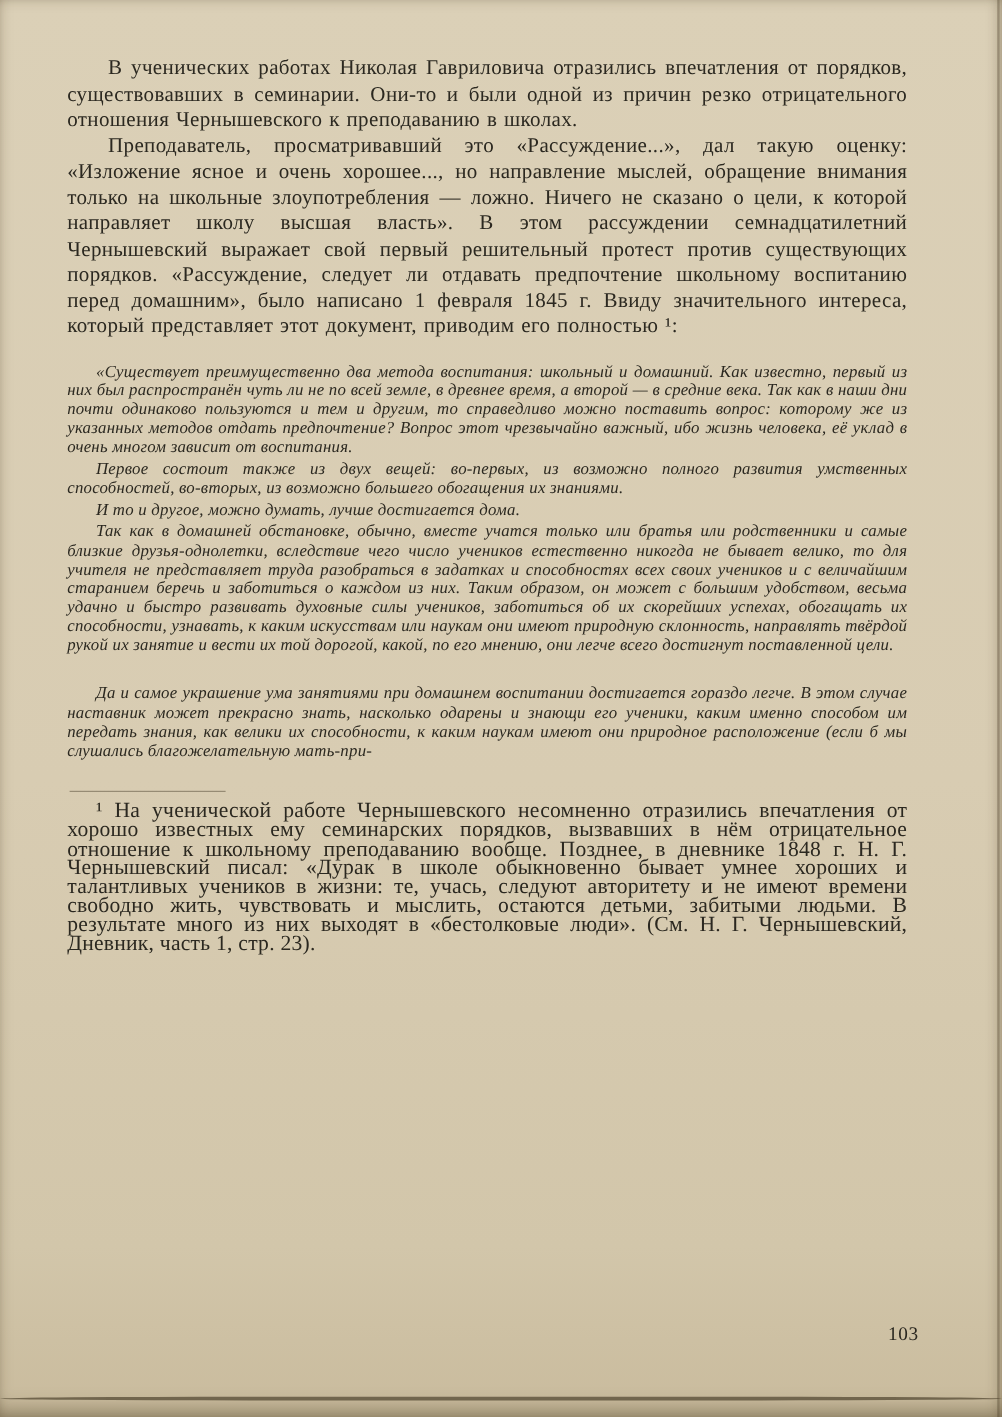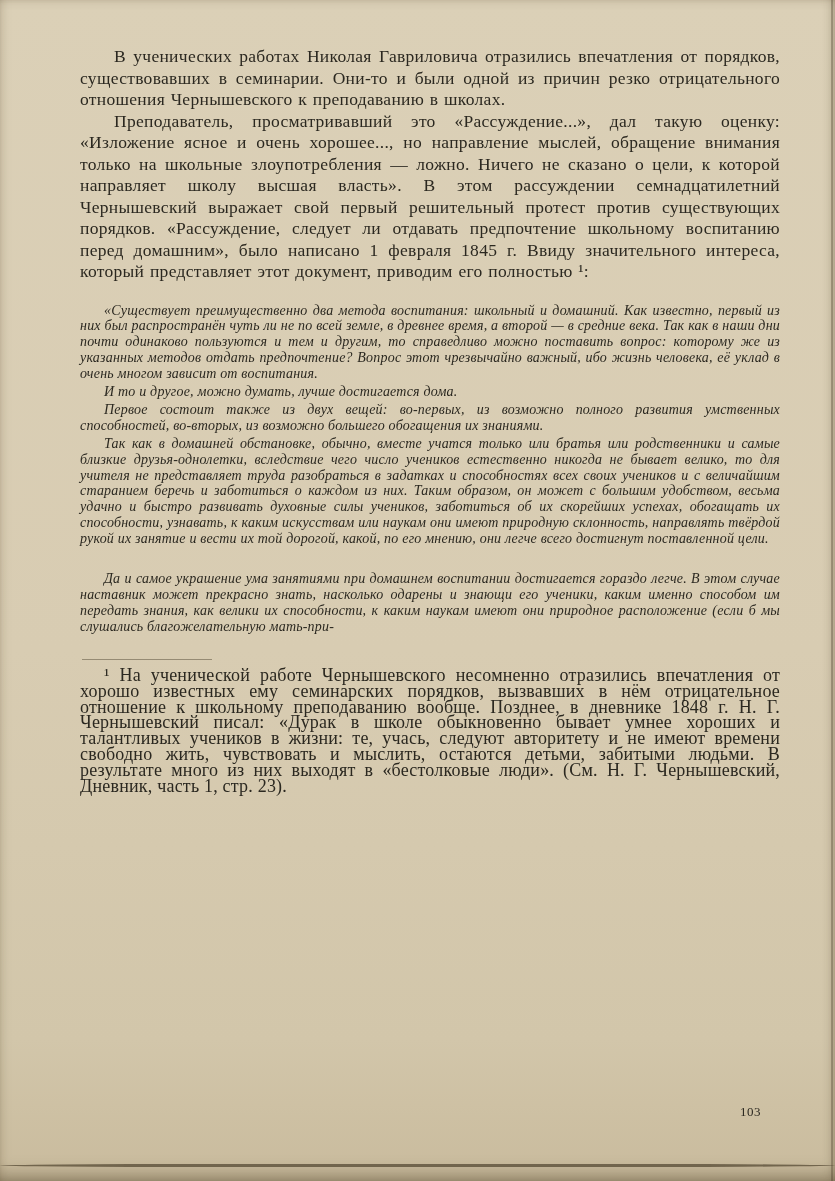--- a/index.html
+++ b/index.html
@@ -37,21 +37,21 @@
     position: absolute;
     top: 0;
     right: 2px;
     width: 2px;
     height: 100%;
     background: rgba(60, 45, 25, 0.30);
   }
   .text-block {
     position: absolute;
     top: 46px;
-    left: 80px;
+    left: 56px;
     width: 700px;
     text-align: justify;
   }
   p { margin: 0; }
   .main-par {
     font-size: 17.5px;
     line-height: 21.5px;
     text-indent: 34px;
     letter-spacing: 0.3px;
     word-spacing: 1px;
@@ -80,40 +80,40 @@
   .footnote-par {
     font-size: 18px;
     line-height: 15.9px;
     text-indent: 24px;
     letter-spacing: 0.2px;
   }
   .page-number {
     position: absolute;
     top: 1104px;
     left: 740px;
-    font-size: 13px;
+    font-size: 16px;
     letter-spacing: 0.5px;
     color: #2b2820;
   }
 </style>
 </head>
 <body>
 
 <div class="scan">
 
   <div class="text-block">
 
     <p class="main-par">В ученических работах Николая Гавриловича отразились впечатления от порядков, существовавших в семинарии. Они-то и были одной из причин резко отрицательного отношения Чернышевского к преподаванию в школах.</p>
 
     <p class="main-par">Преподаватель, просматривавший это «Рассуждение...», дал такую оценку: «Изложение ясное и очень хорошее..., но направление мыслей, обращение внимания только на школьные злоупотребления — ложно. Ничего не сказано о цели, к которой направляет школу высшая власть». В этом рассуждении семнадцатилетний Чернышевский выражает свой первый решительный протест против существующих порядков. «Рассуждение, следует ли отдавать предпочтение школьному воспитанию перед домашним», было написано 1 февраля 1845 г. Ввиду значительного интереса, который представляет этот документ, приводим его полностью ¹:</p>
 
     <div class="quote-block">
       <p class="quote-par">«Существует преимущественно два метода воспитания: школьный и домашний. Как известно, первый из них был распространён чуть ли не по всей земле, в древнее время, а второй — в средние века. Так как в наши дни почти одинаково пользуются и тем и другим, то справедливо можно поставить вопрос: которому же из указанных методов отдать предпочтение? Вопрос этот чрезвычайно важный, ибо жизнь человека, её уклад в очень многом зависит от воспитания.</p>
+      <p class="quote-par">Первое состоит также из двух вещей: во-первых, из возможно полного развития умственных способностей, во-вторых, из возможно большего обогащения их знаниями.</p>
       <p class="quote-par">И то и другое, можно думать, лучше достигается дома.</p>
-      <p class="quote-par">Первое состоит также из двух вещей: во-первых, из возможно полного развития умственных способностей, во-вторых, из возможно большего обогащения их знаниями.</p>
       <p class="quote-par">Так как в домашней обстановке, обычно, вместе учатся только или братья или родственники и самые близкие друзья-однолетки, вследствие чего число учеников естественно никогда не бывает велико, то для учителя не представляет труда разобраться в задатках и способностях всех своих учеников и с величайшим старанием беречь и заботиться о каждом из них. Таким образом, он может с большим удобством, весьма удачно и быстро развивать духовные силы учеников, заботиться об их скорейших успехах, обогащать их способности, узнавать, к каким искусствам или наукам они имеют природную склонность, направлять твёрдой рукой их занятие и вести их той дорогой, какой, по его мнению, они легче всего достигнут поставленной цели.</p>
       <p class="quote-par gap-before">Да и самое украшение ума занятиями при домашнем воспитании достигается гораздо легче. В этом случае наставник может прекрасно знать, насколько одарены и знающи его ученики, каким именно способом им передать знания, как велики их способности, к каким наукам имеют они природное расположение (если б мы слушались благожелательную мать-при-</p>
     </div>
 
     <div class="footnote-block">
       <div class="footnote-rule"></div>
       <p class="footnote-par">¹ На ученической работе Чернышевского несомненно отразились впечатления от хорошо известных ему семинарских порядков, вызвавших в нём отрицательное отношение к школьному преподаванию вообще. Позднее, в дневнике 1848 г. Н. Г. Чернышевский писал: «Дурак в школе обыкновенно бывает умнее хороших и талантливых учеников в жизни: те, учась, следуют авторитету и не имеют времени свободно жить, чувствовать и мыслить, остаются детьми, забитыми людьми. В результате много из них выходят в «бестолковые люди». (См. Н. Г. Чернышевский, Дневник, часть 1, стр. 23).</p>
     </div>
 
   </div>

